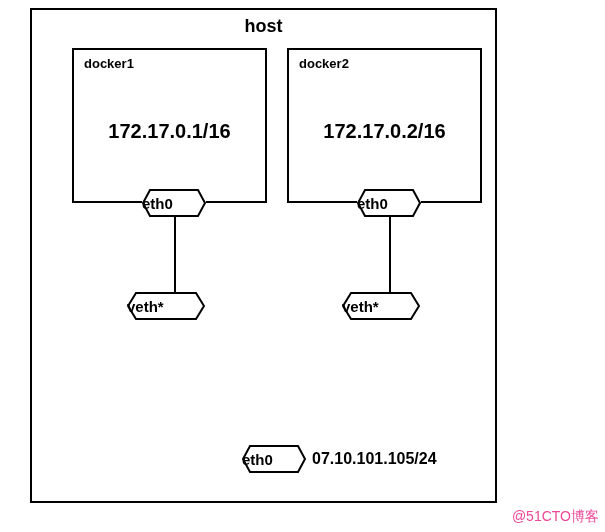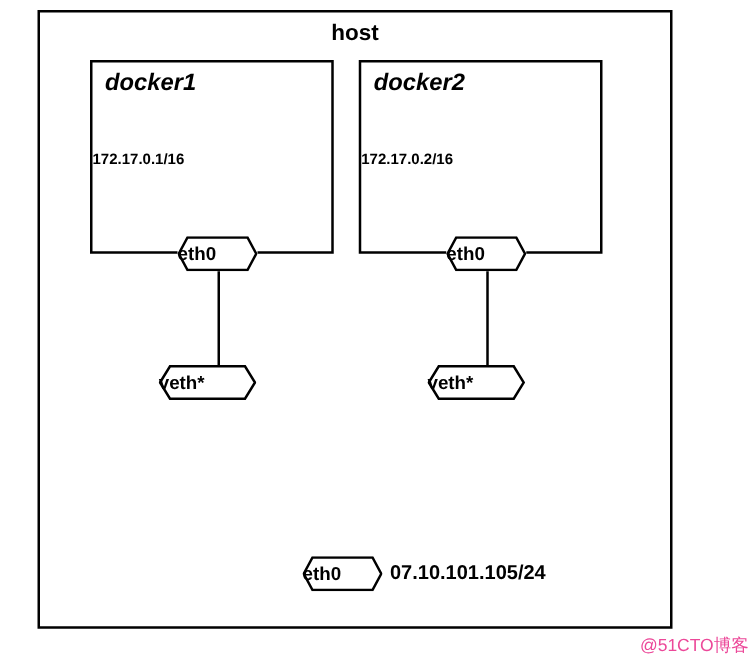--- a/index.html
+++ b/index.html
@@ -9,21 +9,21 @@
     width: 605px;
     height: 532px;
     position: relative;
     font-family: Arial, sans-serif;
     background: #fff;
   }
   .host-box {
     position: absolute;
     left: 30px;
     top: 8px;
-    width: 508px;
+    width: 467px;
     height: 495px;
     border: 2px solid #000;
   }
   .host-title {
     position: absolute;
     top: 6px;
     left: 0;
     right: 0;
     text-align: center;
     font-size: 18px;
@@ -34,31 +34,30 @@
     border: 2px solid #000;
     width: 195px;
     height: 155px;
   }
   .docker1 { left: 40px; top: 38px; }
   .docker2 { left: 255px; top: 38px; padding-left: 40px; }
   .container-title {
     position: absolute;
     top: 6px;
     left: 10px;
-    font-size: 19px;
+    font-size: 13px;
     font-weight: bold;
-    font-style: italic;
   }
   .container-ip {
     position: absolute;
     top: 70px;
     left: 0;
     right: 0;
-    text-align: left;
-    font-size: 12px;
+    text-align: center;
+    font-size: 20px;
     font-weight: bold;
   }
   .hex {
     position: absolute;
     height: 28px;
     display: flex;
     align-items: center;
     justify-content: flex-start;
     font-size: 15px;
     font-weight: bold;

